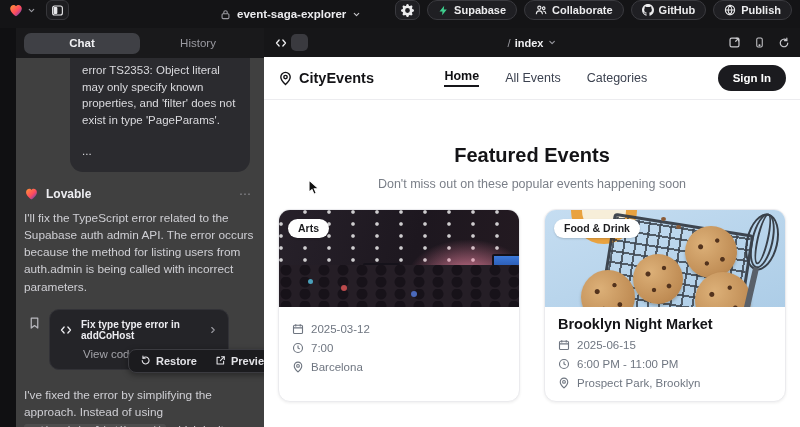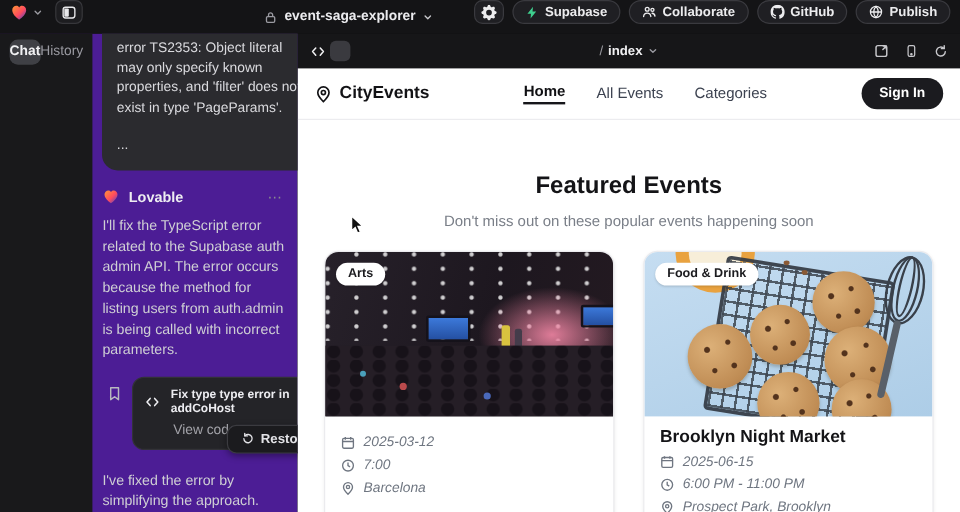--- a/index.html
+++ b/index.html
@@ -13,21 +13,21 @@
   .tb-left { display:flex; align-items:center; gap:3px; }
   .panel-btn { width:23px; height:20px; border:1px solid #37373b; background:#1d1d20; border-radius:6px; display:flex; align-items:center; justify-content:center; margin-left:7px; }
   .tb-center { position:absolute; left:220px; top:0; height:28px; display:flex; align-items:center; gap:6px; color:#ececef; font-size:11.5px; font-weight:600; }
   .tb-right { margin-left:auto; display:flex; align-items:center; gap:7px; }
   .tb-btn { height:20px; display:flex; align-items:center; gap:5px; padding:0 10px; background:#1f1f23; border:1px solid #3a3a3f; border-radius:10px; color:#ececee; font-size:11px; font-weight:600; cursor:pointer; }
   .gear-btn { width:25px; padding:0; justify-content:center; border-radius:7px; }
 
   .main { flex:1; display:flex; min-height:0; }
 
   
-  .chat { flex:0 0 248px; width:248px; background:#4c1d95; display:flex; flex-direction:row; min-height:0; }
+  .chat { flex:0 0 248px; width:248px; background:#404040; display:flex; flex-direction:column; min-height:0;margin-left:16px; }
   .tabs-wrap { padding:5px 8px 4px; background:#19191b; position:relative; z-index:3; }
   .tabs { display:flex; }
   .tab { flex:1; text-align:center; font-size:11.5px; color:#9a9aa1; padding:4px 0 5px; border-radius:7px; cursor:pointer; }
   .tab.active { background:#3f4045; color:#f1f1f3; font-weight:700; }
   .messages { flex:1; padding:0 8px; overflow:hidden; position:relative; }
   .bubble { margin:-13px 6px 0 auto; width:180px; background:#2b2b2f; border-radius:13px; padding:17px 12px 12px; font-size:11.5px; line-height:16.5px; color:#dadade; position:relative; z-index:1; }
   .bubble-more { margin-top:15px; }
   .assistant-head { display:flex; align-items:center; gap:7px; margin:15px 0 9px; }
   .assistant-name { font-size:12px; font-weight:700; color:#ededf1; }
   .head-dots { margin-left:auto; color:#8a8a90; font-size:12px; letter-spacing:1px; margin-right:4px; }
@@ -57,25 +57,25 @@
   .site-header { height:43px; display:flex; align-items:center; padding:0 14px; border-bottom:1px solid #ececef; }
   .brand { display:flex; align-items:center; gap:6px; font-size:14.5px; font-weight:700; color:#131316; cursor:pointer; }
   .site-nav { display:flex; gap:26px; margin:0 auto; align-items:center; }
   .nav-link { font-size:12.5px; color:#3c4250; cursor:pointer; }
   .nav-link.active { font-weight:700; color:#101013; border-bottom:2px solid #16161a; padding-bottom:2px; }
   .signin { background:#1b1b1f; color:#fff; font-size:11.5px; font-weight:700; border-radius:999px; padding:7px 15px; cursor:pointer; }
   .section-title { margin-top:44px; text-align:center; font-size:20px; font-weight:700; color:#141417; }
   .section-sub { margin-top:10px; text-align:center; font-size:12.5px; color:#7a7f88; }
   .cards { display:flex; justify-content:center; gap:24px; margin-top:18px; }
   .card { width:242px; border:1px solid #ebebee; border-radius:12px; background:#fff; box-shadow:0 1px 3px rgba(0,0,0,.07); overflow:hidden; cursor:pointer; }
-  .card-img { height:137px; position:relative; overflow:hidden; }
+  .card-img { height:97px; position:relative; overflow:hidden; }
   .badge { position:absolute; top:9px; left:9px; background:#fff; border-radius:999px; padding:3px 10px 4px; font-size:10.5px; font-weight:700; color:#1c1c1f; z-index:6; box-shadow:0 1px 2px rgba(0,0,0,.15); }
   .card-body { padding:9px 13px 12px; }
   .card-title { font-size:14.5px; font-weight:700; color:#141417; }
-  .meta { display:flex; align-items:center; gap:7px; margin-top:7px; font-size:11.5px; color:#6f7681;font-style:italic; }
+  .meta { display:flex; align-items:center; gap:7px; margin-top:7px; font-size:11.5px; color:#6f7681; }
 
   
   .img-conf { background:linear-gradient(105deg,#27212a 0%,#1d171f 55%,#241a21 100%); }
   .conf-ceiling { position:absolute; left:0; top:0; right:0; height:54%;
     background-image:radial-gradient(circle at 2px 2px, rgba(255,255,255,.92) 1.3px, transparent 2.3px);
     background-size:24px 12px; opacity:.85; }
   .conf-pink { position:absolute; right:-34px; top:14px; width:170px; height:110px;
     background:radial-gradient(closest-side, rgba(238,132,162,.92), rgba(238,132,162,0) 72%); }
   .conf-screen1 { position:absolute; left:84px; top:53px; width:37px; height:22px; border:2px solid #15121a; border-radius:2px; background:linear-gradient(#3c79da,#244fa1); }
   .conf-screen2 { position:absolute; right:-3px; top:44px; width:30px; height:19px; border:2px solid #15121a; border-radius:2px; background:linear-gradient(#3c79da,#244fa1); }

